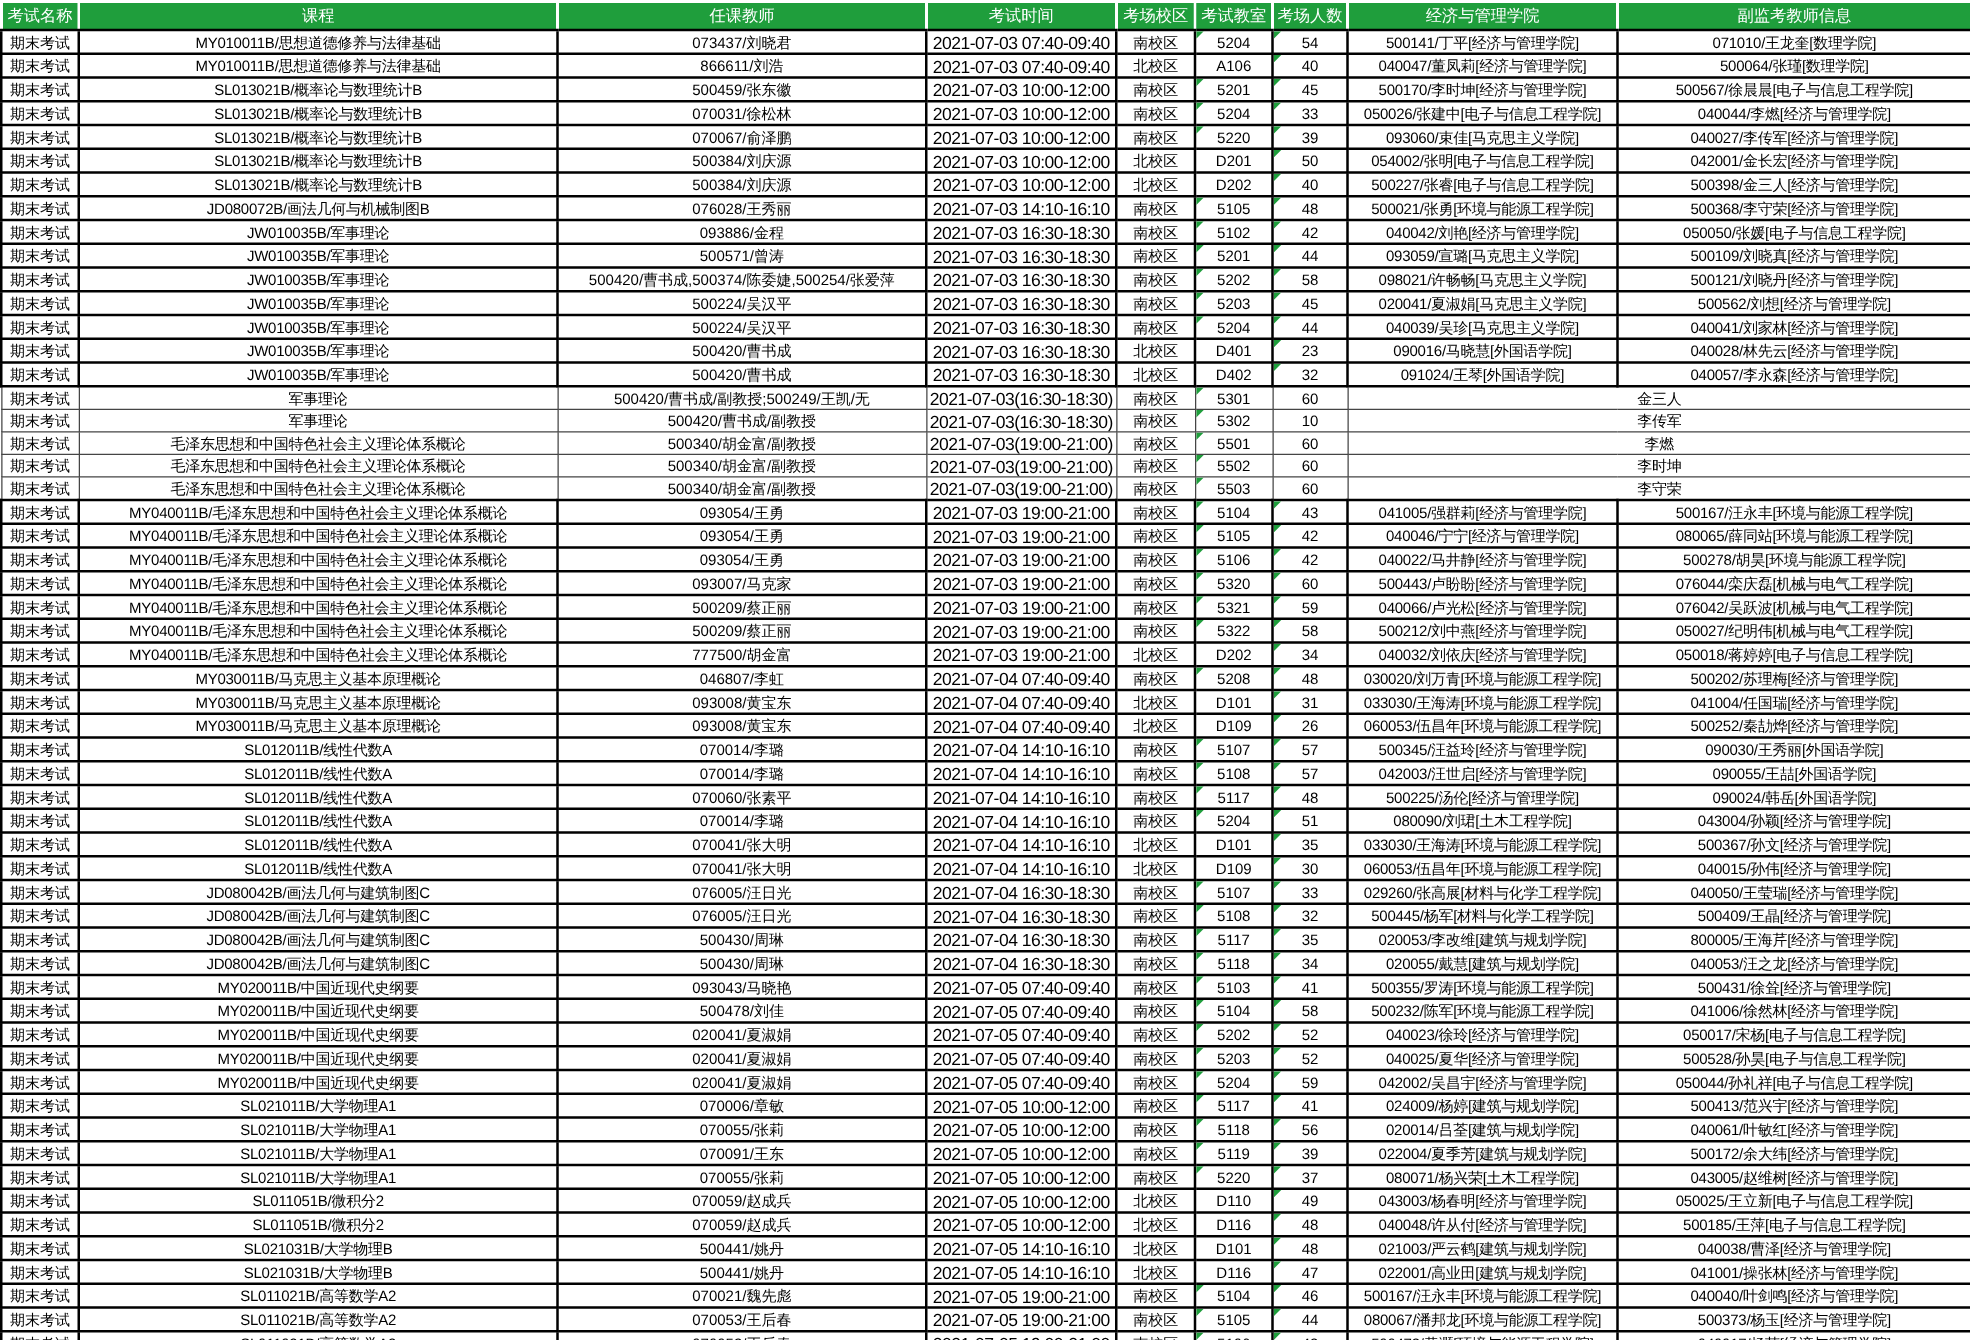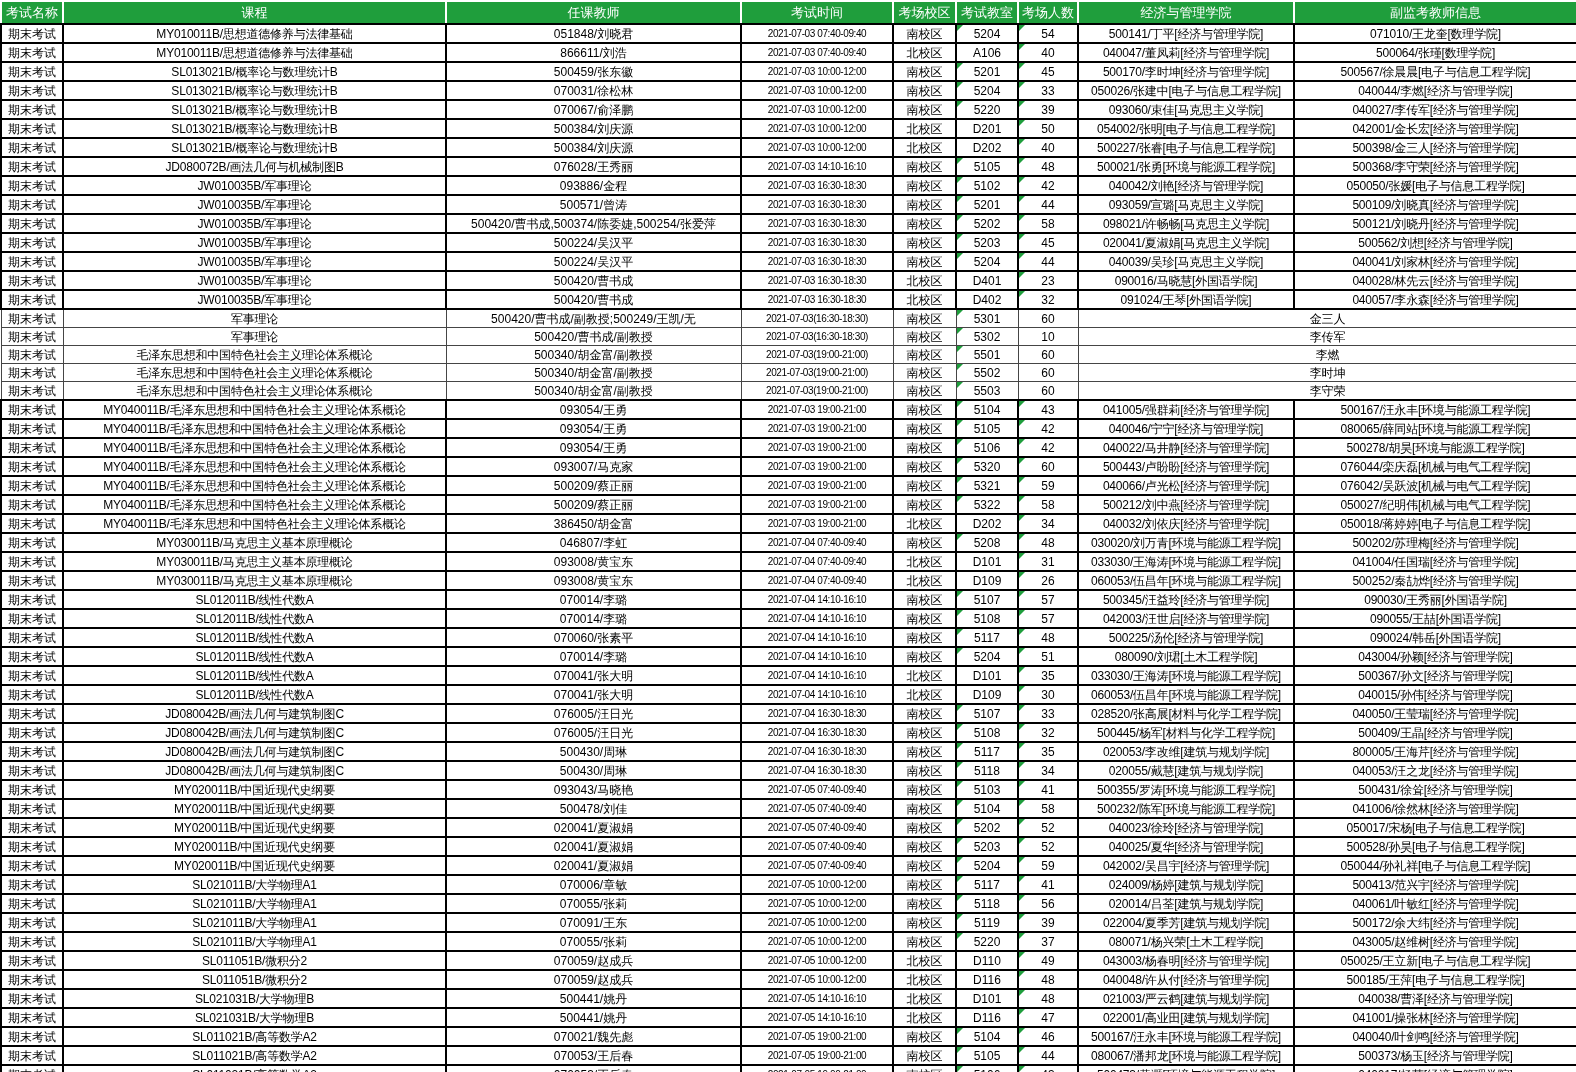--- a/index.html
+++ b/index.html
@@ -14,21 +14,21 @@
   td {
     border:2px solid var(--border); text-align:center; vertical-align:middle;
     font-size:12px; color:#000; padding:0 1px; white-space:nowrap; overflow:hidden;
     position:relative; height:17px; line-height:1;
   }
   tr.thin td { border-width:1px; border-color:var(--thin); }
   td.flag::before {
     content:""; position:absolute; top:0; left:0; width:0; height:0;
     border-top:6px solid var(--green); border-right:6px solid transparent;
   }
-  td.col-time { font-size:10px; letter-spacing:-0.4px; }
+  td.col-time { font-size:14px; letter-spacing:-0.4px; }
   td.col-course, td.col-chief-invigilator, td.col-deputy-invigilator { letter-spacing:-0.2px; }
 </style>
 </head>
 <body style="--green: #1f9e3c;">
 
 <table>
   <colgroup id="cols">
       <col style="width: 62px;">
       <col style="width: 383px;">
       <col style="width: 295px;">
@@ -49,21 +49,21 @@
         <th>考试教室</th>
         <th>考场人数</th>
         <th>经济与管理学院</th>
         <th>副监考教师信息</th>
       </tr>
   </thead>
   <tbody id="table-body">
       <tr>
         <td class="col-exam-name">期末考试</td>
         <td class="col-course">MY010011B/思想道德修养与法律基础</td>
-        <td class="col-teacher">051848/刘晓君</td>
+        <td class="col-teacher">073437/刘晓君</td>
         <td class="col-time">2021-07-03 07:40-09:40</td>
         <td class="col-campus">南校区</td>
         <td class="col-room flag">5204</td>
         <td class="col-headcount flag">54</td>
         <td class="col-chief-invigilator">500141/丁平[经济与管理学院]</td>
         <td class="col-deputy-invigilator">071010/王龙奎[数理学院]</td>
       </tr>
       <tr>
         <td class="col-exam-name">期末考试</td>
         <td class="col-course">MY010011B/思想道德修养与法律基础</td>
@@ -330,21 +330,21 @@
         <td class="col-time">2021-07-03 19:00-21:00</td>
         <td class="col-campus">南校区</td>
         <td class="col-room flag">5322</td>
         <td class="col-headcount flag">58</td>
         <td class="col-chief-invigilator">500212/刘中燕[经济与管理学院]</td>
         <td class="col-deputy-invigilator">050027/纪明伟[机械与电气工程学院]</td>
       </tr>
       <tr>
         <td class="col-exam-name">期末考试</td>
         <td class="col-course">MY040011B/毛泽东思想和中国特色社会主义理论体系概论</td>
-        <td class="col-teacher">386450/胡金富</td>
+        <td class="col-teacher">777500/胡金富</td>
         <td class="col-time">2021-07-03 19:00-21:00</td>
         <td class="col-campus">北校区</td>
         <td class="col-room">D202</td>
         <td class="col-headcount flag">34</td>
         <td class="col-chief-invigilator">040032/刘依庆[经济与管理学院]</td>
         <td class="col-deputy-invigilator">050018/蒋婷婷[电子与信息工程学院]</td>
       </tr>
       <tr>
         <td class="col-exam-name">期末考试</td>
         <td class="col-course">MY030011B/马克思主义基本原理概论</td>
@@ -445,21 +445,21 @@
         <td class="col-deputy-invigilator">040015/孙伟[经济与管理学院]</td>
       </tr>
       <tr>
         <td class="col-exam-name">期末考试</td>
         <td class="col-course">JD080042B/画法几何与建筑制图C</td>
         <td class="col-teacher">076005/汪日光</td>
         <td class="col-time">2021-07-04 16:30-18:30</td>
         <td class="col-campus">南校区</td>
         <td class="col-room flag">5107</td>
         <td class="col-headcount flag">33</td>
-        <td class="col-chief-invigilator">028520/张高展[材料与化学工程学院]</td>
+        <td class="col-chief-invigilator">029260/张高展[材料与化学工程学院]</td>
         <td class="col-deputy-invigilator">040050/王莹瑞[经济与管理学院]</td>
       </tr>
       <tr>
         <td class="col-exam-name">期末考试</td>
         <td class="col-course">JD080042B/画法几何与建筑制图C</td>
         <td class="col-teacher">076005/汪日光</td>
         <td class="col-time">2021-07-04 16:30-18:30</td>
         <td class="col-campus">南校区</td>
         <td class="col-room flag">5108</td>
         <td class="col-headcount flag">32</td>

